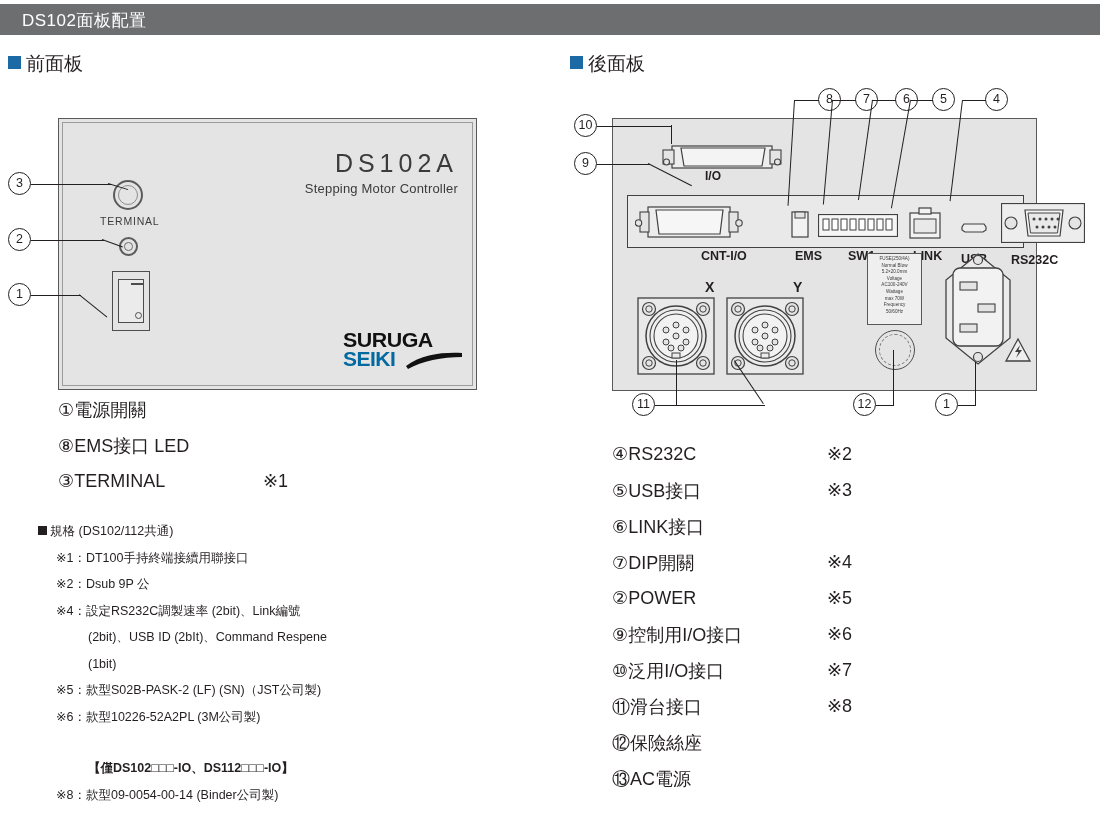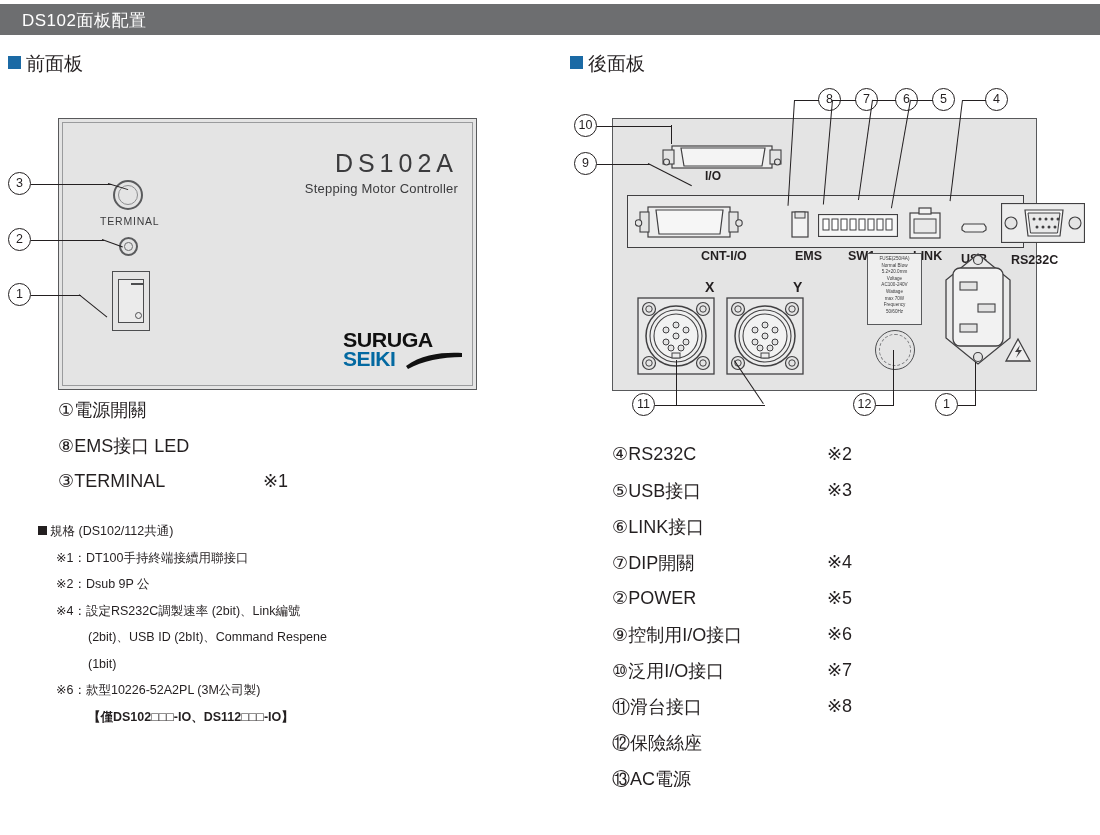--- a/index.html
+++ b/index.html
@@ -151,21 +151,21 @@
   #legend-front{left:58px;top:398px;}
   #legend-rear{left:612px;top:443px;}
   #legend-rear .row .note{left:215px;}
 
   
   #spec-notes{position:absolute;left:38px;top:518px;font-size:12.5px;color:#231f20;line-height:26.5px;}
   #spec-notes .sq{display:inline-block;width:9px;height:9px;background:#231f20;margin-right:3px;}
   #spec-notes .head{margin-left:0;}
   #spec-notes .item{margin-left:18px;}
   #spec-notes .cont{margin-left:50px;}
-  #spec-notes .cont-b{margin-left:50px;font-weight:bold;}
+  #spec-notes .cont-b{margin-left:50px;font-weight:bold;margin-top:25px;}
 </style>
 </head>
 <body>
 
 <div id="header-bar">
   <div class="hdr-text">DS102面板配置</div>
 </div>
 
 <div class="sec-head" id="front-head">
   <span class="sq"></span><span>前面板</span>
@@ -469,15 +469,17 @@
 
 <div id="spec-notes">
   <div class="head">
     <span class="sq"></span><span>規格 (DS102/112共通)</span>
   </div>
   <div class="item">※1：DT100手持終端接續用聯接口</div>
   <div class="item">※2：Dsub 9P 公</div>
   <div class="item">※4：設定RS232C調製速率 (2bit)、Link編號</div>
   <div class="cont">(2bit)、USB ID (2bIt)、Command Respene</div>
   <div class="cont">(1bit)</div>
+  <div class="item">※5：款型S02B-PASK-2 (LF) (SN)（JST公司製)</div>
   <div class="item">※6：款型10226-52A2PL (3M公司製)</div>
   <div class="cont-b">【僅DS102□□□-IO、DS112□□□-IO】</div>
+  <div class="item">※8：款型09-0054-00-14 (Binder公司製)</div>
 </div>
 
 </body></html>

